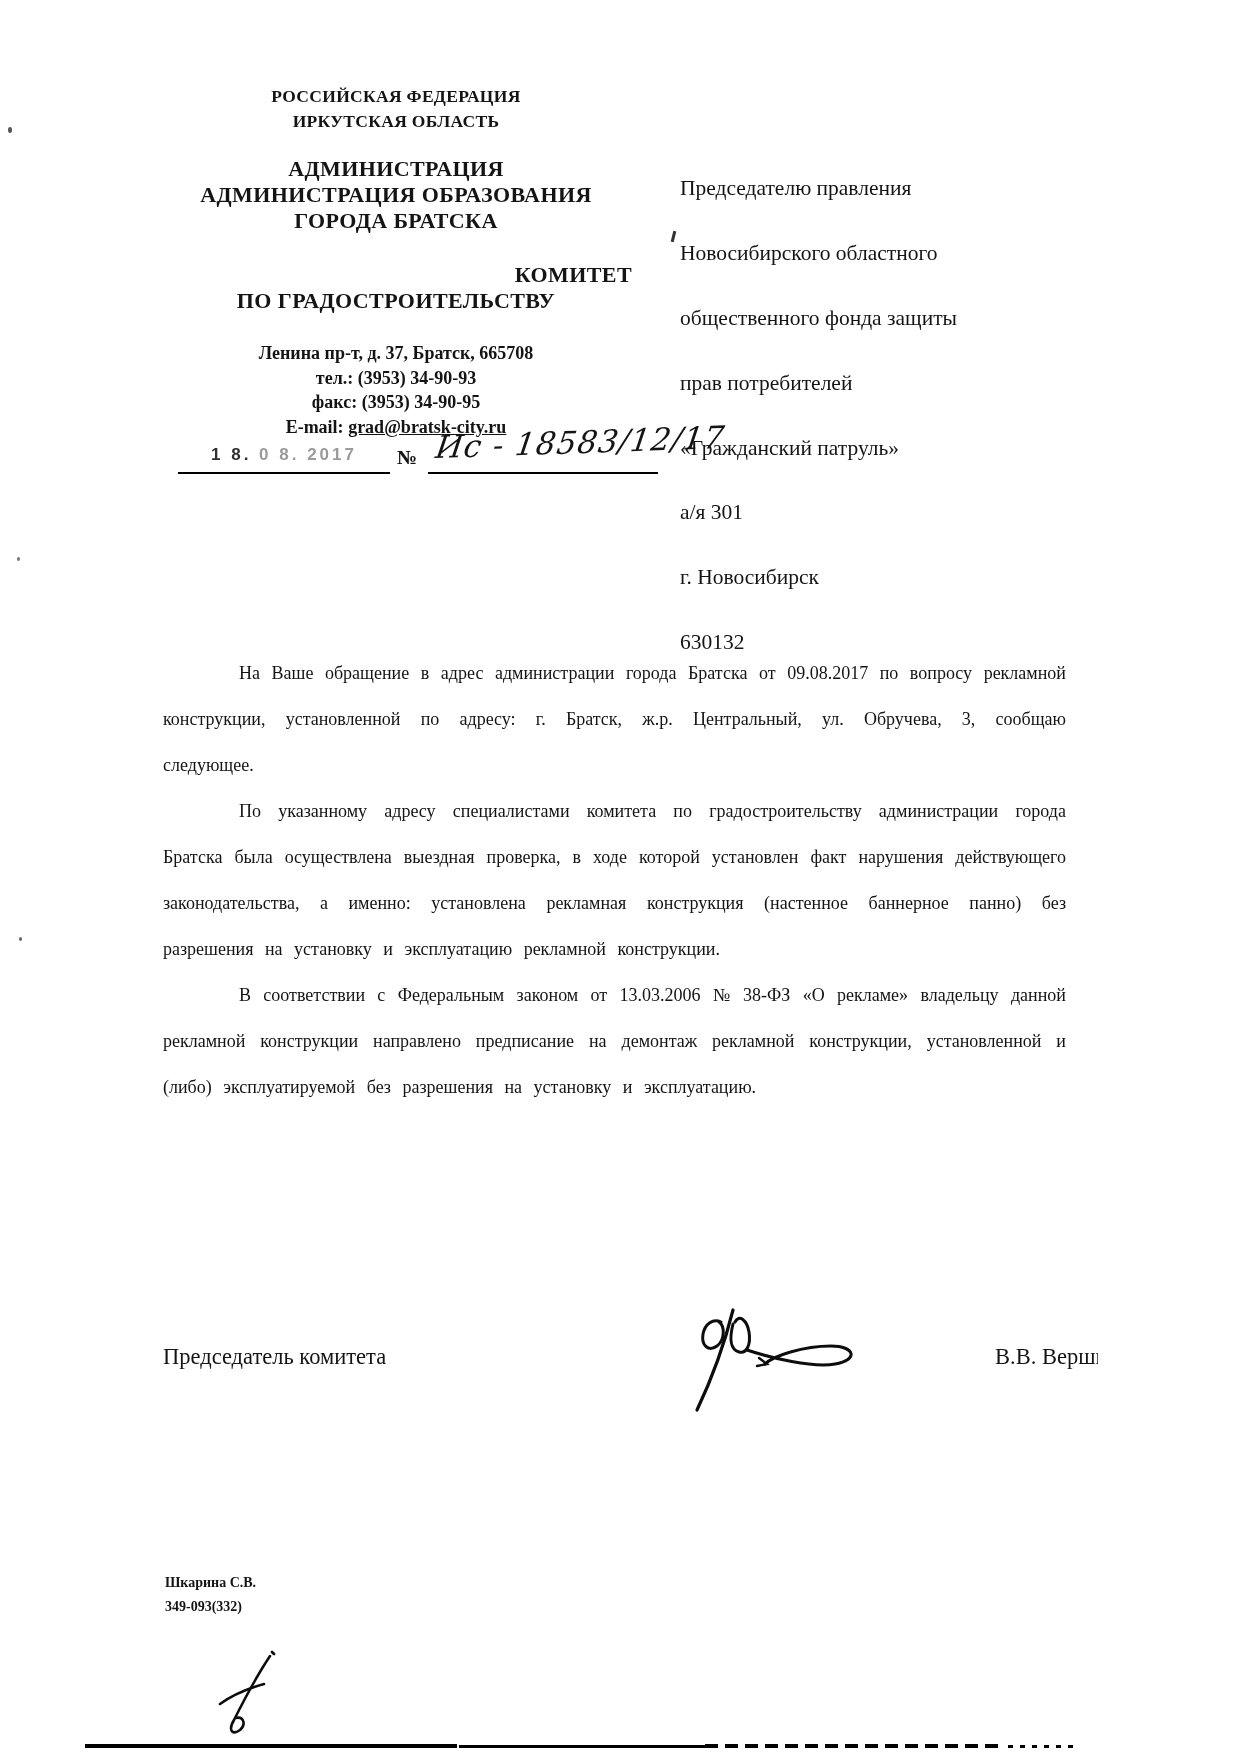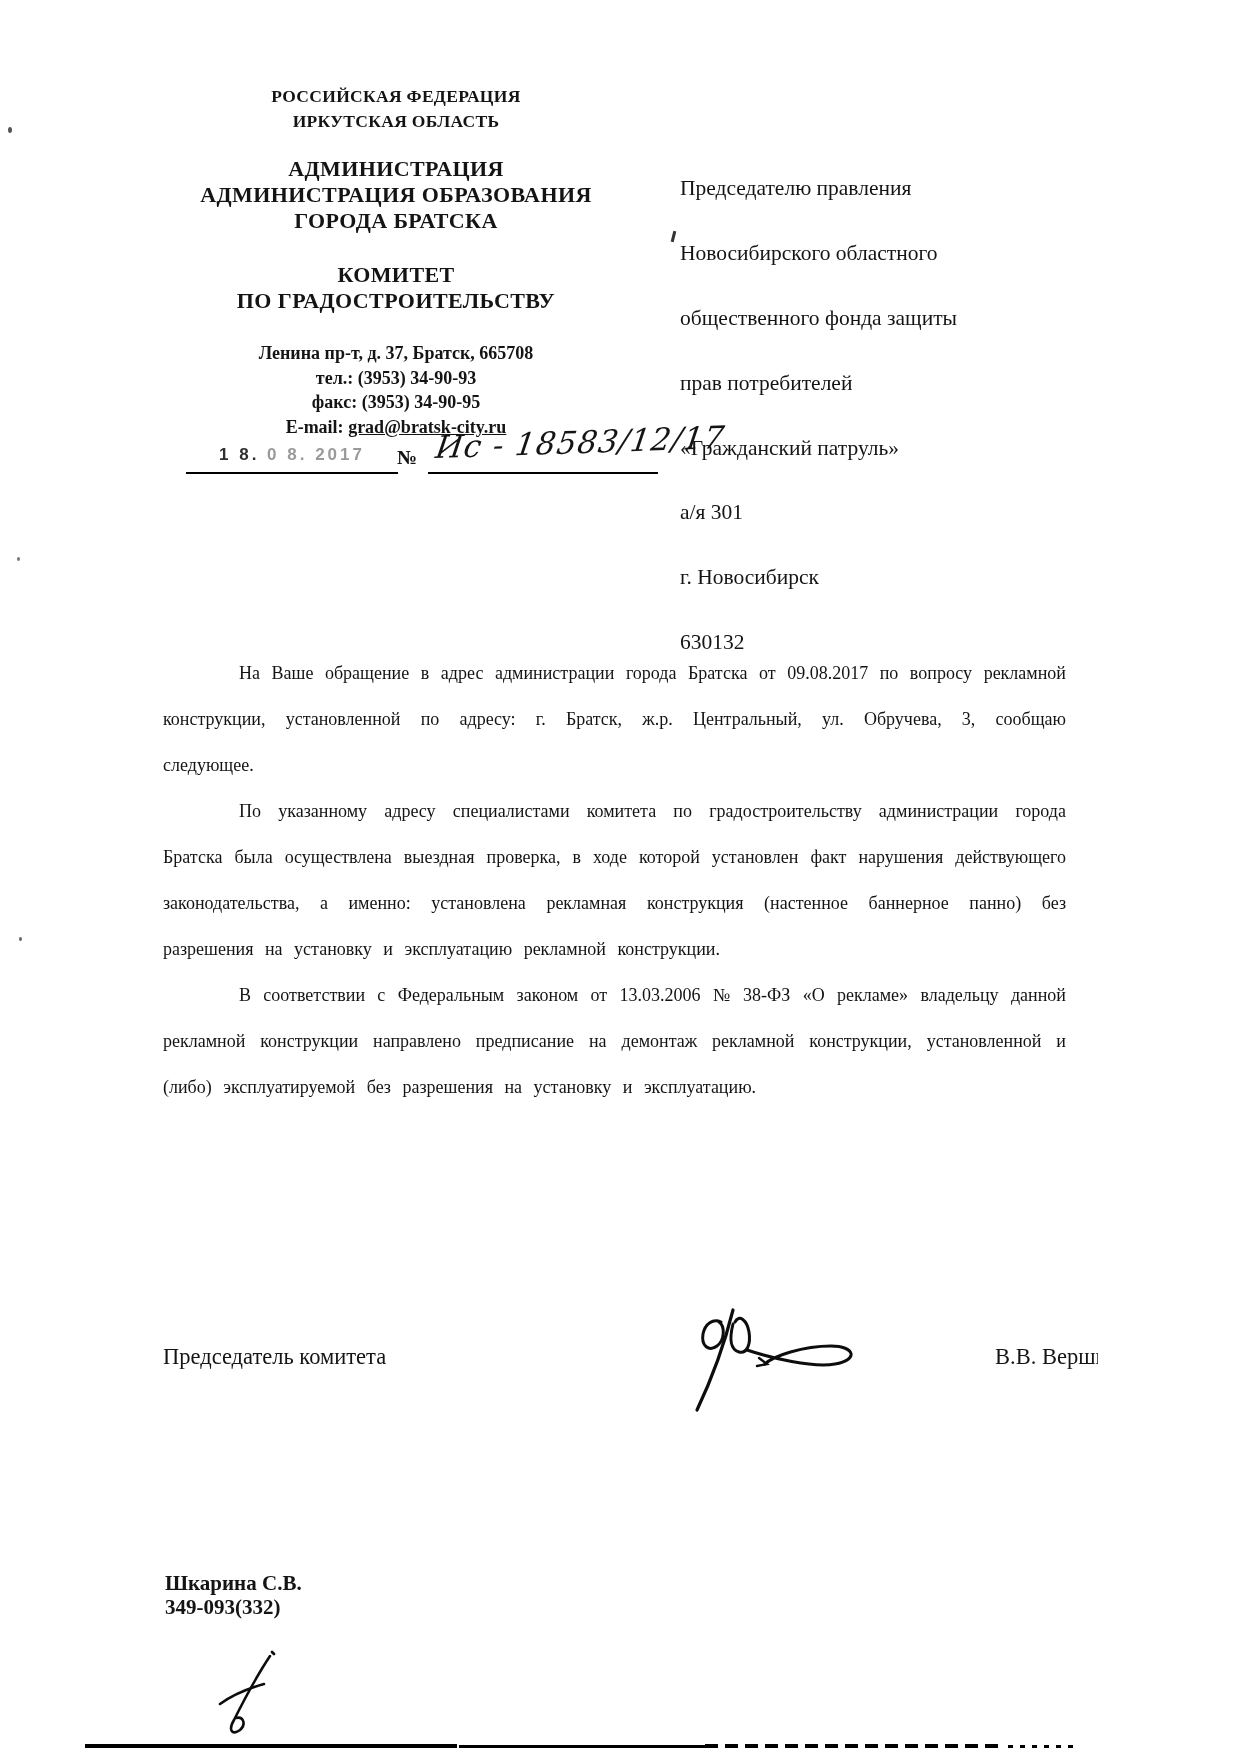--- a/index.html
+++ b/index.html
@@ -6,28 +6,28 @@
   #page{
     position:relative;width:1098px;height:1753px;background:#ffffff;overflow:hidden;
     font-family:"Liberation Serif","DejaVu Serif",serif;color:#141414;
   }
   
   #letterhead{position:absolute;left:160px;top:84px;width:472px;text-align:center;}
   .lh-line{line-height:25px;font-weight:700;}
   .lh-small{font-size:17.5px;letter-spacing:.3px;}
   .lh-big{font-size:22px;line-height:26px;letter-spacing:.4px;}
   .mt-block1{margin-top:22px;}
-  .mt-block2{margin-top:28px;}
+  .mt-block2{margin-top:28px;text-align:right;}
   .mt-block3{margin-top:27px;}
   .lh-contact{font-size:18px;font-weight:700;line-height:24.5px;}
   .email-underline{text-decoration:underline;text-align:center;}
   
   #ref-line{position:absolute;left:170px;top:438px;width:640px;height:48px;}
   .underline-slot{position:absolute;border-bottom:2.5px solid #000;height:34px;}
-  #date-slot{left:16px;width:212px;text-align:center;}
+  #date-slot{left:8px;width:212px;text-align:center;}
   .stamp{font-family:"Liberation Sans","DejaVu Sans",sans-serif;font-weight:700;
          font-size:17px;letter-spacing:3px;line-height:34px;white-space:nowrap;}
   .stamp-dark{color:#2f2f2f;}
   .stamp-light{color:#9a9a9a;}
   #numero{position:absolute;left:227px;top:8px;font-weight:700;font-size:20px;}
   #number-slot{left:258px;width:230px;}
   .handwriting{
     position:absolute;left:8px;top:-14px;white-space:nowrap;
     font-family:"DejaVu Serif","Liberation Serif",serif;font-style:italic;
     font-size:31px;letter-spacing:1px;transform:rotate(-2deg) skewX(-10deg);
@@ -39,21 +39,21 @@
   
   #body-text{position:absolute;left:163px;top:650px;width:903px;
              font-size:18px;line-height:46px;text-align:justify;}
   #body-text p{margin:0;text-indent:76px;word-spacing:7px;}
   
   #sig-row{position:absolute;left:163px;top:1330px;width:1030px;height:120px;}
   #sig-title{position:absolute;left:0;top:14px;font-size:22.5px;}
   #sig-name{position:absolute;left:832px;top:14px;font-size:22.5px;}
   #sig-ink{position:absolute;left:500px;top:-24px;}
   
-  #footer{position:absolute;left:165px;top:1571px;font-size:21px;font-weight:700;line-height:24px;}
+  #footer{position:absolute;left:165px;top:1571px;font-size:14px;font-weight:700;line-height:24px;}
   #paraph{position:absolute;left:208px;top:1648px;}
   
   .artifact{position:absolute;background:#000;}
   #scanline-a{left:85px;top:1744px;width:372px;height:4px;}
   #scanline-b{left:459px;top:1745px;width:246px;height:3px;}
   #scanline-c{left:705px;top:1744px;width:300px;height:4px;
      background:repeating-linear-gradient(90deg,#000 0 13px,transparent 13px 20px);}
   #scanline-d{left:1008px;top:1745px;width:70px;height:3px;
      background:repeating-linear-gradient(90deg,#000 0 5px,transparent 5px 12px);}
   #speck-1{left:8px;top:127px;width:4px;height:6px;background:#555;border-radius:50%;}

